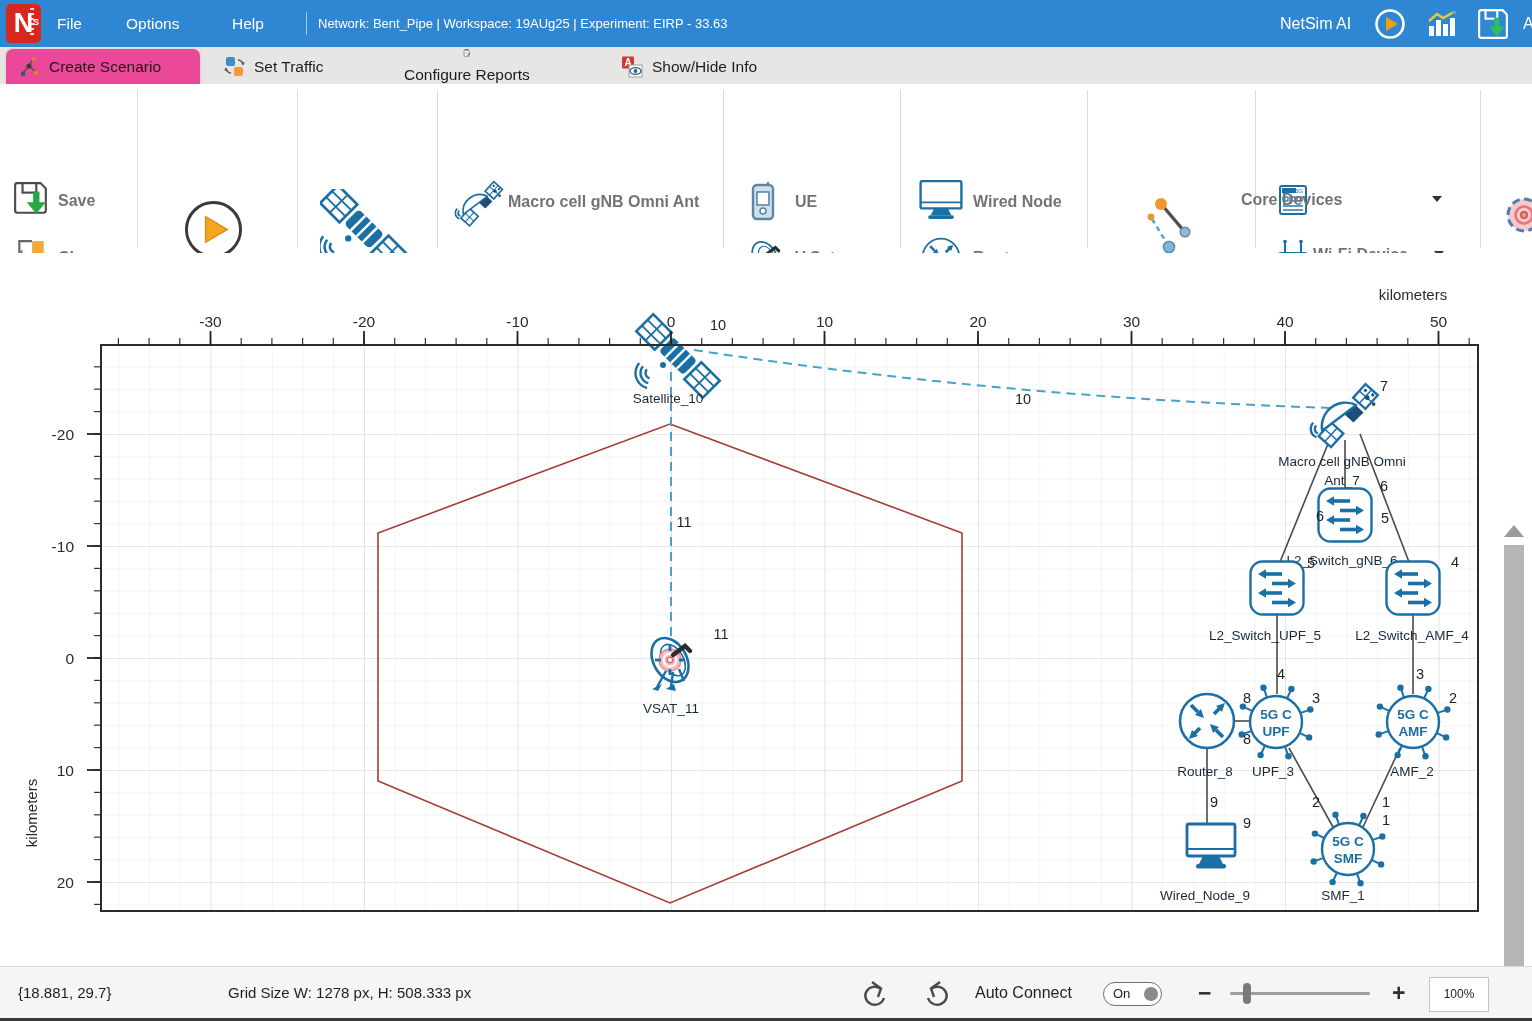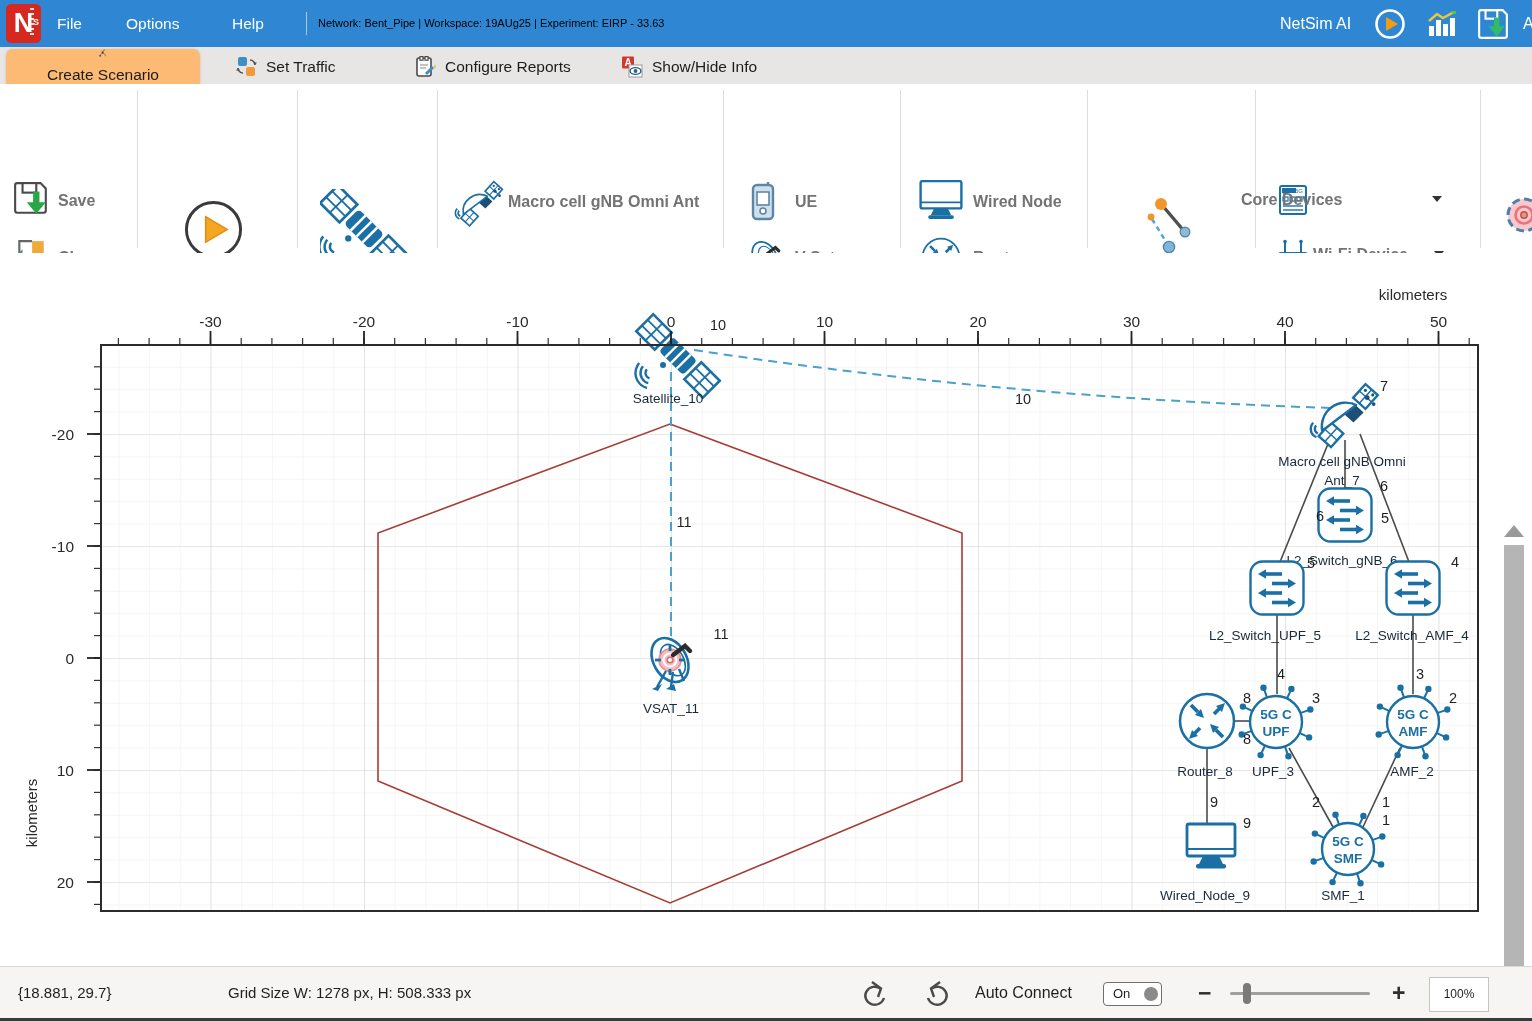--- a/index.html
+++ b/index.html
@@ -8,28 +8,28 @@
   .abs{position:absolute;}
   
   .titlebar{position:absolute;left:0;top:0;width:1532px;height:47px;background:#2f87d3;color:#fff;}
   .logo{position:absolute;left:6px;top:4px;width:35px;height:39px;background:#d6281f;border-radius:5px;
         color:#fff;font-weight:bold;font-size:27px;text-align:center;line-height:39px;}
   .logo .logo-s{position:absolute;right:2px;bottom:1px;font-size:9px;font-weight:bold;}
   .logo .logo-strip{position:absolute;right:7px;top:4px;width:4px;height:30px;
         background:repeating-linear-gradient(#fff 0 2px,transparent 2px 5px);opacity:.85;}
   .menu-item{position:absolute;top:0;height:47px;line-height:47px;font-size:15.5px;color:#fff;cursor:default;}
   .tb-sep{position:absolute;left:306px;top:12px;width:1px;height:23px;background:rgba(255,255,255,.55);}
-  .doc-info{position:absolute;left:318px;top:0;height:47px;line-height:47px;font-size:11px;color:#000000;white-space:nowrap;}
+  .doc-info{position:absolute;left:318px;top:0;height:47px;line-height:47px;font-size:13px;color:#ffffff;white-space:nowrap;}
   .ai-label{position:absolute;left:1280px;top:0;height:47px;line-height:47px;font-size:16px;color:#fff;}
   .tb-icon{position:absolute;top:9px;}
   .overflow-a{position:absolute;left:1523px;top:0;height:47px;line-height:47px;font-size:16px;color:#fff;}
   
   .tabbar{position:absolute;left:0;top:47px;width:1532px;height:37px;background:#e8e6e4;}
   .tab{position:absolute;top:2px;height:35px;display:flex;align-items:center;gap:9px;font-size:15.5px;color:#1c1c1c;padding:0 14px;cursor:default;}
-  .tab.active{background:#fdba74;border-radius:7px 7px 0 0;box-shadow:0 0 3px rgba(0,0,0,.15);flex-direction:column;}
+  .tab.active{background:#ec4899;border-radius:7px 7px 0 0;box-shadow:0 0 3px rgba(0,0,0,.15);}
   
   .ribbon{position:absolute;left:0;top:84px;width:1532px;height:169px;background:#fff;border-bottom:1px solid #dadada;}
   .rib-sep{position:absolute;top:6px;width:1px;height:158px;background:#dcdcdc;}
   .rib-label{position:absolute;top:228px;transform:translateX(-50%);font-size:15px;color:#2b2b2b;white-space:nowrap;}
   .rib-item-text{position:absolute;font-size:16px;color:#737373;white-space:nowrap;font-weight:bold;}
   .caret{display:inline-block;width:0;height:0;border-left:5px solid transparent;border-right:5px solid transparent;
          border-top:6px solid #333;margin-left:8px;vertical-align:middle;}
   .clip{overflow:hidden;}
   
   .canvas-wrap{position:absolute;left:0;top:253px;width:1532px;height:713px;background:#fff;}
@@ -38,21 +38,21 @@
   .badge{font-size:14.5px;fill:#1f1f1f;}
   .axis-major{font-size:15.5px;fill:#2a2a2a;}
   .axis-unit{font-size:15px;fill:#2a2a2a;}
   
   .vscroll{position:absolute;left:1502px;top:270px;width:26px;height:665px;}
   .vthumb{position:absolute;left:2px;top:22px;width:20px;height:610px;background:#b5b5b5;}
   .arr-up{position:absolute;left:2px;top:2px;width:0;height:0;border-left:10px solid transparent;border-right:10px solid transparent;border-bottom:12px solid #9a9a9a;}
   
   .statusbar{position:absolute;left:0;top:966px;width:1532px;height:55px;background:#f6f5f3;border-top:1px solid #d8d8d8;border-bottom:3px solid #3a3a3a;box-sizing:border-box;}
   .status-text{position:absolute;top:0;height:52px;line-height:52px;font-size:15px;color:#1f1f1f;white-space:nowrap;}
-  .toggle{position:absolute;left:1103px;top:15px;width:57px;height:22px;border:1.5px solid #6f6f6f;border-radius:4px;background:#fff;}
+  .toggle{position:absolute;left:1103px;top:15px;width:57px;height:22px;border:1.5px solid #6f6f6f;border-radius:12px;background:#fff;}
   .toggle .t-label{position:absolute;left:9px;top:1px;font-size:13px;color:#1f1f1f;line-height:20px;}
   .toggle .t-knob{position:absolute;right:3px;top:3.5px;width:14px;height:14px;border-radius:50%;background:#8a8a8a;}
   .slider-track{position:absolute;left:1230px;top:25px;width:140px;height:3px;background:#9f9f9f;border-radius:2px;}
   .slider-thumb{position:absolute;left:1243px;top:16px;width:8px;height:21px;background:#7a7a7a;border-radius:4px;}
   .zoom-box{position:absolute;left:1429px;top:10px;width:58px;height:33px;background:#fff;border:1px solid #c4c4c4;
             font-size:12px;color:#1f1f1f;text-align:center;line-height:33px;}
   .pm{position:absolute;top:12px;font-size:23px;font-weight:bold;color:#2f2f2f;line-height:28px;}
 </style>
 </head>
 <body>
@@ -98,32 +98,32 @@
         <line x1="9" y1="9" x2="3" y2="16" stroke="#555" stroke-width="1.6"></line>
         <line x1="9" y1="9" x2="16" y2="15" stroke="#555" stroke-width="1.6"></line>
         <line x1="9" y1="9" x2="13" y2="2" stroke="#555" stroke-width="1.6"></line>
         <circle cx="9" cy="9" r="2.6" fill="#3c3c3c"></circle>
         <circle cx="3" cy="17" r="2.4" fill="#3c5a78"></circle>
         <circle cx="16" cy="16" r="2.2" fill="#e67e22"></circle>
         <circle cx="13.5" cy="2.5" r="2" fill="#e67e22"></circle>
       </svg>
       <span>Create Scenario</span>
     </div>
-    <div class="tab" style="left:222px;">
+    <div class="tab" style="left:210px;">
       <svg width="21" height="21" viewBox="0 0 21 21">
         <rect x="2" y="1" width="9" height="9" rx="2" fill="#3f8fc4"></rect>
         <rect x="10" y="11" width="9" height="9" rx="2" fill="#ef9a3c"></rect>
         <path d="M14,4 a5,5 0 0 1 5,5" fill="none" stroke="#555" stroke-width="1.6"></path>
         <polygon points="19,9 17,6.5 21,6.5" fill="#555"></polygon>
         <path d="M7,17 a5,5 0 0 1 -5,-5" fill="none" stroke="#555" stroke-width="1.6"></path>
         <polygon points="2,12 0,14.5 4,14.5" fill="#555"></polygon>
       </svg>
       <span>Set Traffic</span>
     </div>
-    <div class="tab" style="left:400px;">
+    <div class="tab" style="left:390px;flex-direction:column;">
       <svg width="22" height="22" viewBox="0 0 22 22">
         <rect x="3" y="2" width="14" height="18" rx="2" fill="#fff" stroke="#4a4a4a" stroke-width="1.6"></rect>
         <rect x="6" y="0.6" width="3" height="3.6" fill="#fff" stroke="#4a4a4a" stroke-width="1.2"></rect>
         <rect x="11" y="0.6" width="3" height="3.6" fill="#fff" stroke="#4a4a4a" stroke-width="1.2"></rect>
         <line x1="6" y1="9" x2="14" y2="9" stroke="#999" stroke-width="1.2"></line>
         <line x1="6" y1="12" x2="12" y2="12" stroke="#999" stroke-width="1.2"></line>
         <line x1="12" y1="18" x2="19" y2="11" stroke="#3f8fc4" stroke-width="3"></line>
         <polygon points="19.5,10.5 21.5,8.5 22,11 20.5,12.5" fill="#f0c040"></polygon>
       </svg>
       <span>Configure Reports</span>

